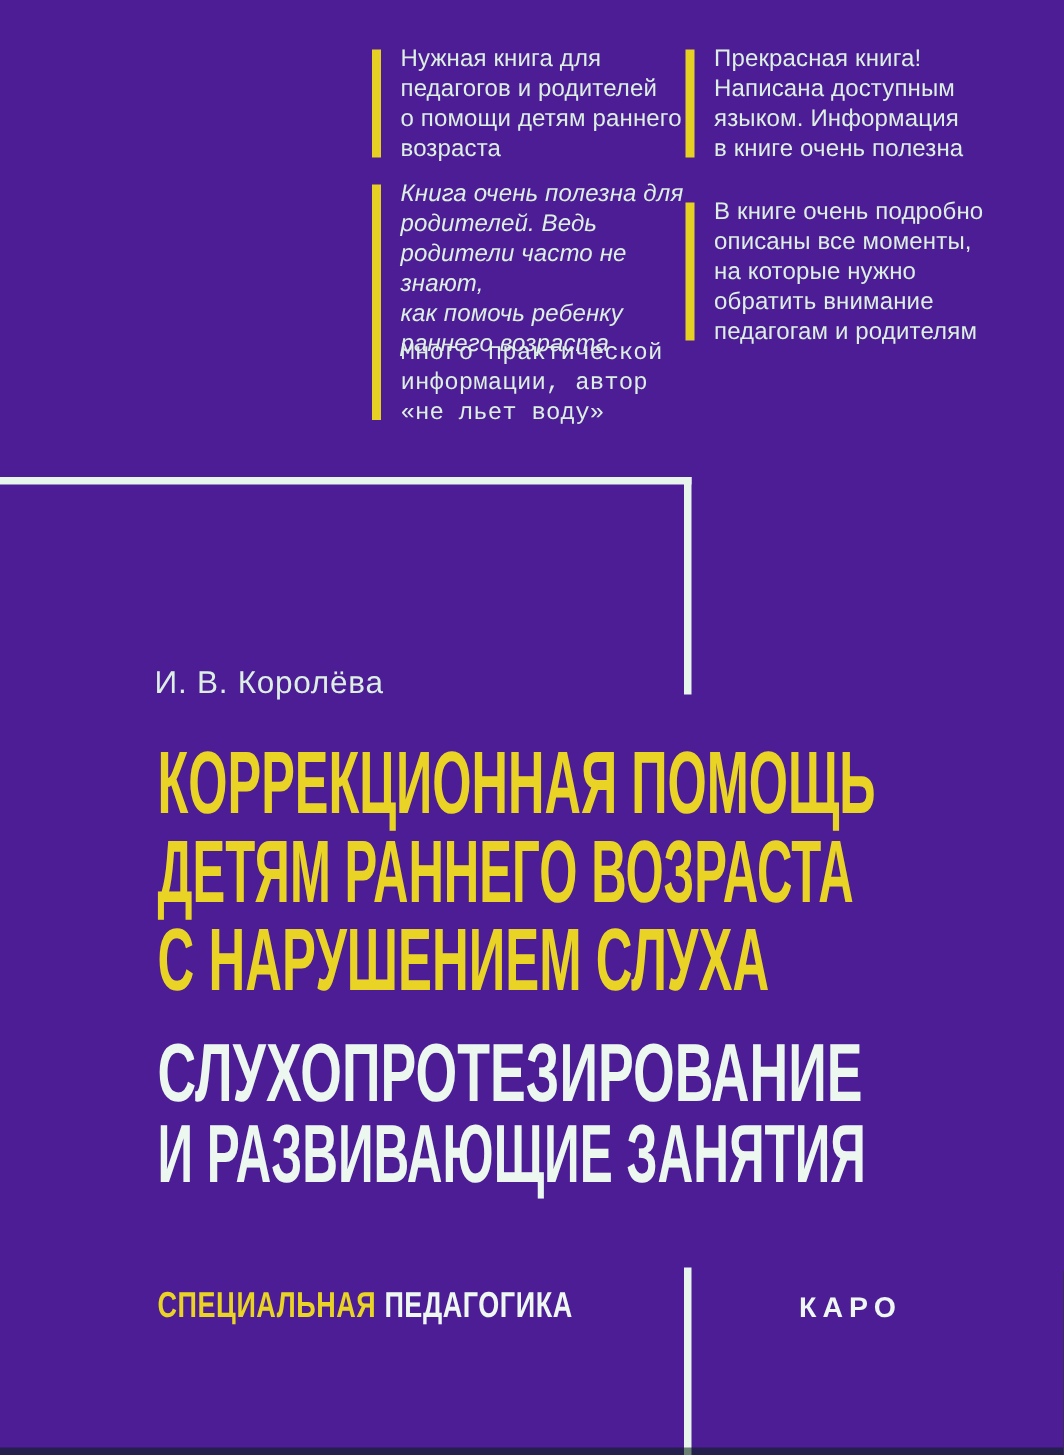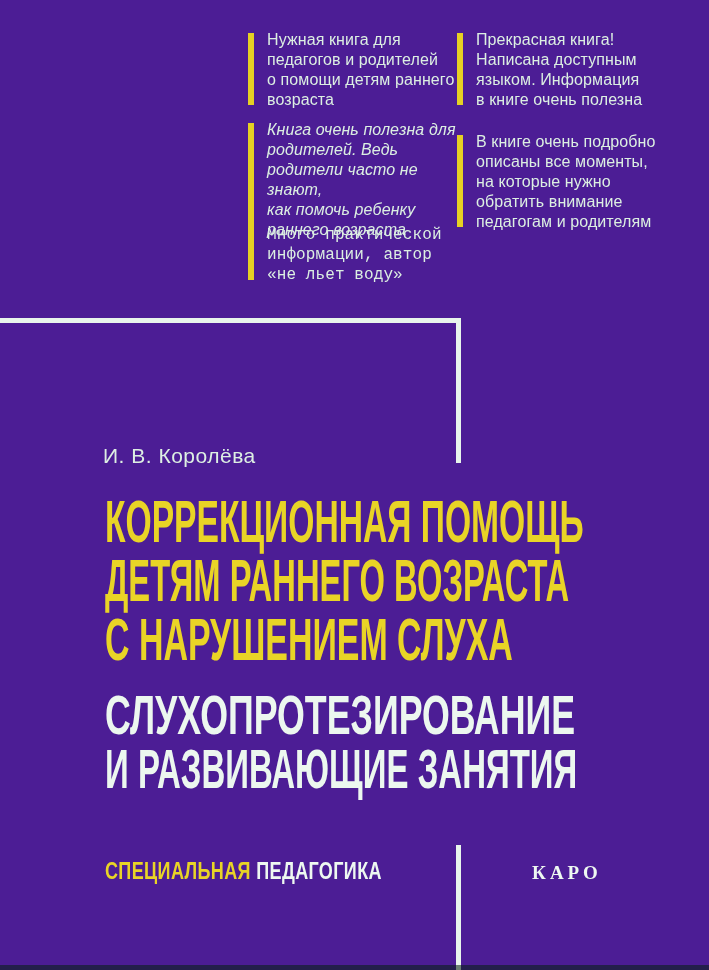--- a/index.html
+++ b/index.html
@@ -79,21 +79,20 @@
   }
   .series .hl{color:#e9d426;}
   .series .rest{color:#eef8f1;}
   .publisher{
     position:absolute;left:461px;top:862px;width:208px;
     text-align:center;
     color:#eef8f1;
     font-weight:bold;font-size:19px;line-height:22px;
     letter-spacing:4px;text-indent:4px;
     white-space:nowrap;
-    font-family:Liberation Serif, serif;
   }
   
   .bottom-edge{
     position:absolute;left:0;bottom:0;width:709px;height:5px;
     background:rgba(3,32,17,.55);
   }
 </style>
 </head>
 <body>
 

